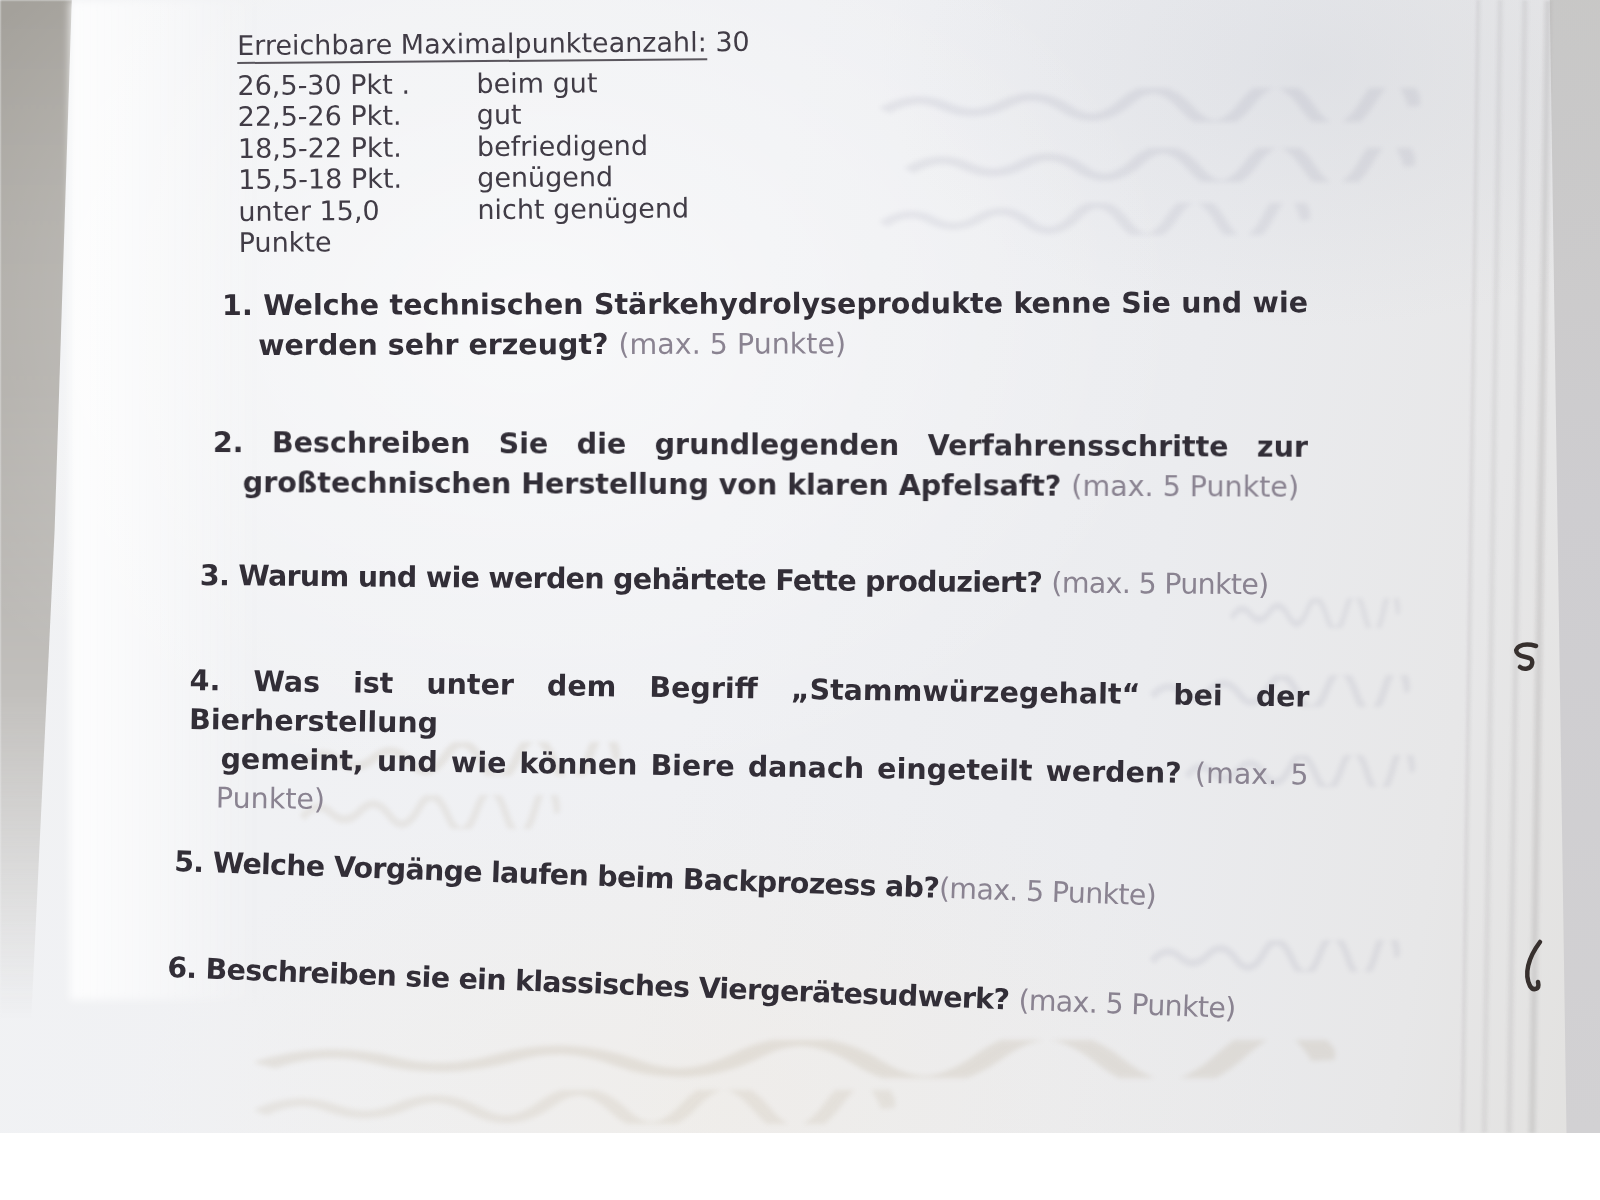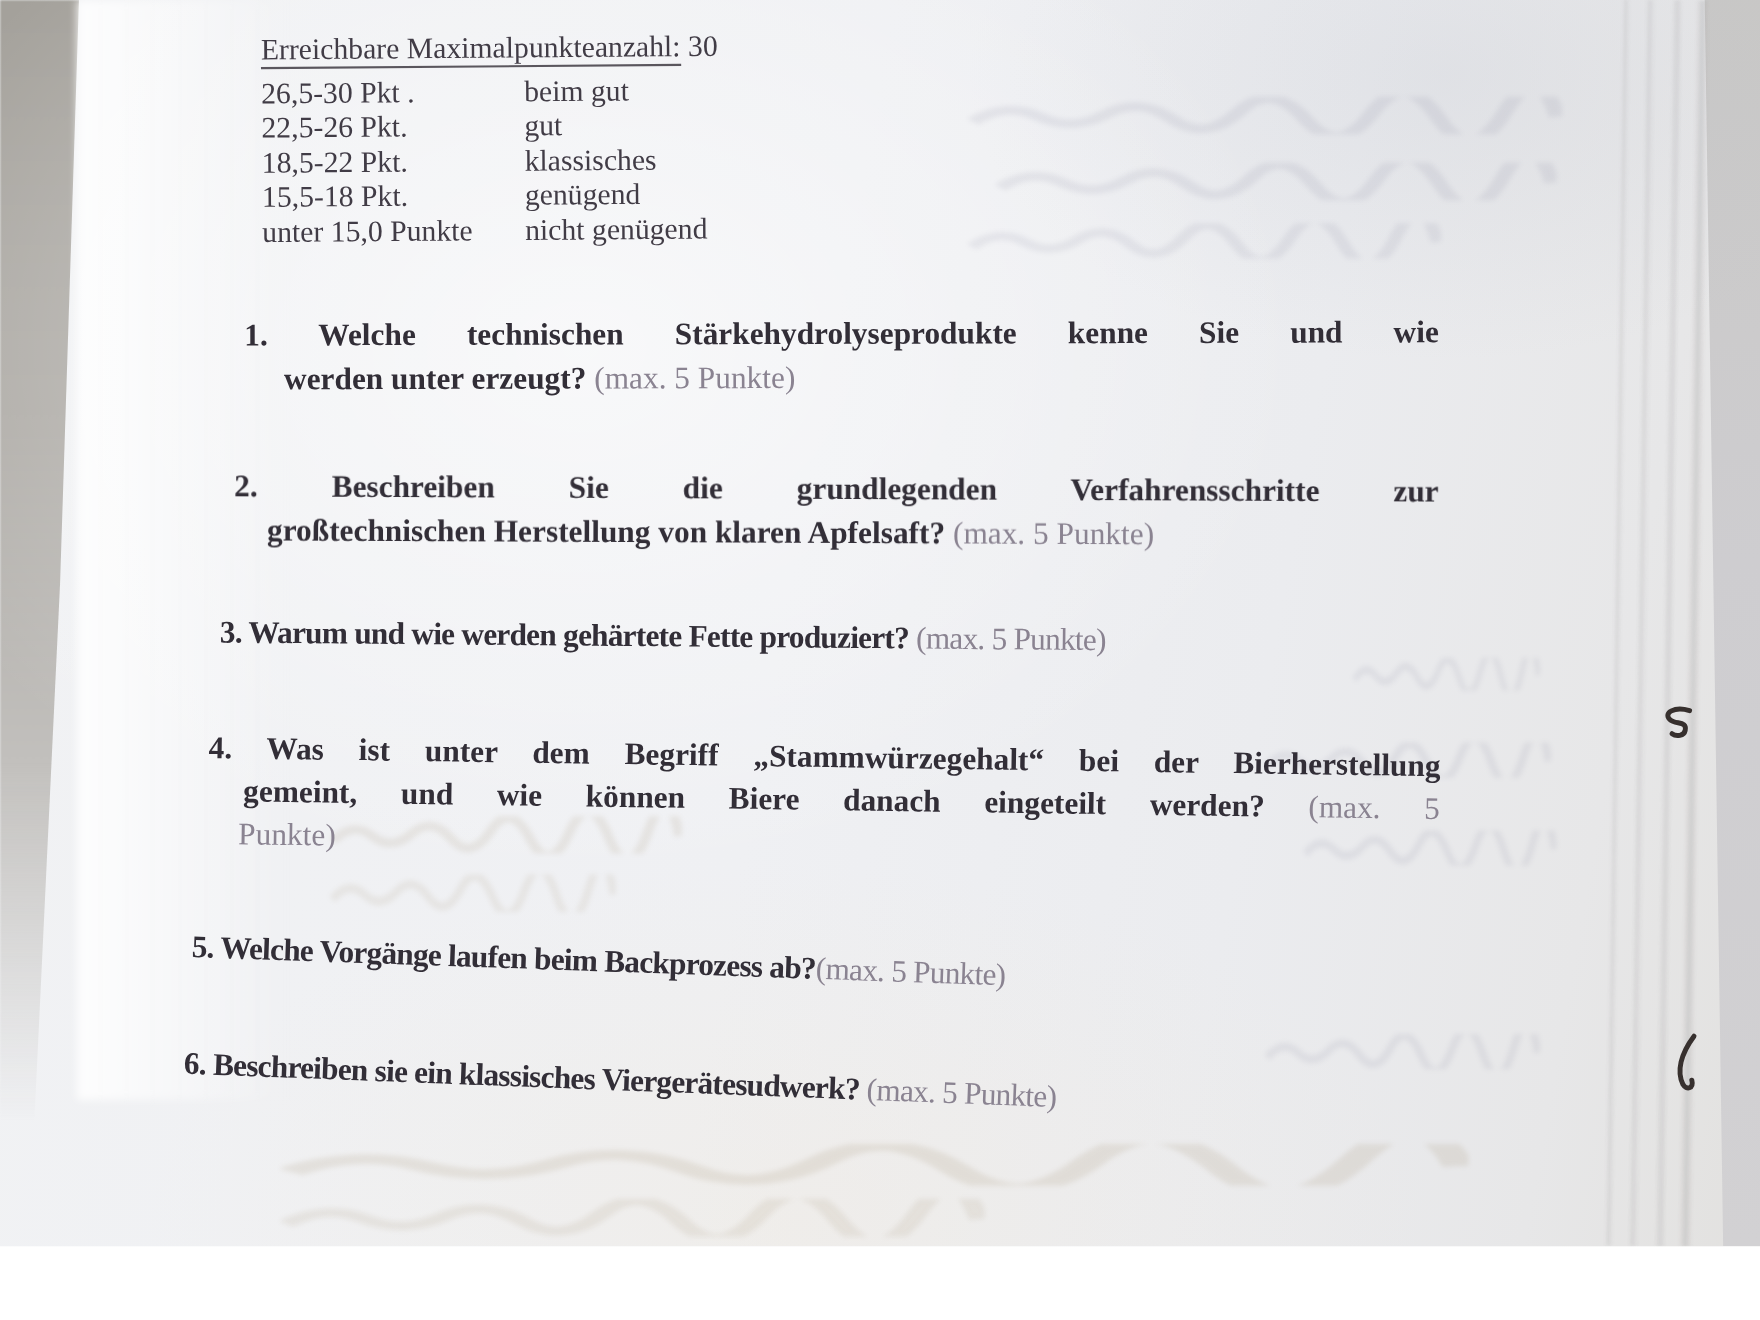--- a/index.html
+++ b/index.html
@@ -1,21 +1,21 @@
 <!DOCTYPE html>
 <html><head>
 <meta charset="utf-8">
 <style>
   html,body{margin:0;padding:0;background:#ffffff;}
   body{width:1600px;height:1200px;overflow:hidden;position:relative;
        font-family:"DejaVu Sans","Liberation Sans",sans-serif;}
 
   
   .photo{position:absolute;left:0;top:0;width:1600px;height:1133px;overflow:hidden;
-         background:linear-gradient(100deg,#f1f2f4 0%,#eff0f3 45%,#ebecef 70%,#e7e7e8 88%,#e2e1df 100%);font-family:Liberation Serif, serif;}
+         background:linear-gradient(100deg,#f1f2f4 0%,#eff0f3 45%,#ebecef 70%,#e7e7e8 88%,#e2e1df 100%);}
   .sheen{position:absolute;inset:0;pointer-events:none;
          background:
            radial-gradient(ellipse 950px 700px at 33% 28%, rgba(255,255,255,0.55), rgba(255,255,255,0) 70%),
            radial-gradient(ellipse 700px 420px at 82% 6%, rgba(186,190,200,0.22), rgba(186,190,200,0) 62%),
            radial-gradient(ellipse 900px 500px at 45% 98%, rgba(240,234,224,0.45), rgba(240,234,224,0) 65%);}
   .table-surface{position:absolute;left:0;top:0;width:78px;height:1020px;
          background:linear-gradient(180deg,#a4a19b 0%,#aeaba6 38%,#c2c0bd 68%,rgba(230,230,230,0) 100%);
          clip-path:polygon(0 0,92% 0,70% 52%,40% 100%,0 100%);filter:blur(1px);}
   .page-left-light{position:absolute;left:70px;top:0;width:190px;height:1000px;pointer-events:none;
          background:linear-gradient(90deg,rgba(255,255,255,0.85),rgba(255,255,255,0));filter:blur(4px);}
@@ -129,39 +129,39 @@
       <div class="grade-row">
         <span class="grade-range">26,5-30 Pkt .</span>
         <span class="grade-label">beim gut</span>
       </div>
       <div class="grade-row">
         <span class="grade-range">22,5-26 Pkt.</span>
         <span class="grade-label">gut</span>
       </div>
       <div class="grade-row">
         <span class="grade-range">18,5-22 Pkt.</span>
-        <span class="grade-label">klassisches</span>
+        <span class="grade-label">befriedigend</span>
       </div>
       <div class="grade-row">
         <span class="grade-range">15,5-18 Pkt.</span>
         <span class="grade-label">genügend</span>
       </div>
       <div class="grade-row">
         <span class="grade-range">unter 15,0 Punkte</span>
         <span class="grade-label">nicht genügend</span>
       </div>
     </div>
 
     <div class="q q1">
       <div class="jline">
         <span>1.</span>
         <span>Welche technischen Stärkehydrolyseprodukte kenne Sie und wie</span>
       </div>
       <div class="l2">
-        <span>werden unter erzeugt?</span>
+        <span>werden sehr erzeugt?</span>
         <span class="pts">(max. 5 Punkte)</span>
       </div>
     </div>
 
     <div class="q q2">
       <div class="jline">
         <span>2.</span>
         <span>Beschreiben Sie die grundlegenden Verfahrensschritte zur</span>
       </div>
       <div class="l2">

